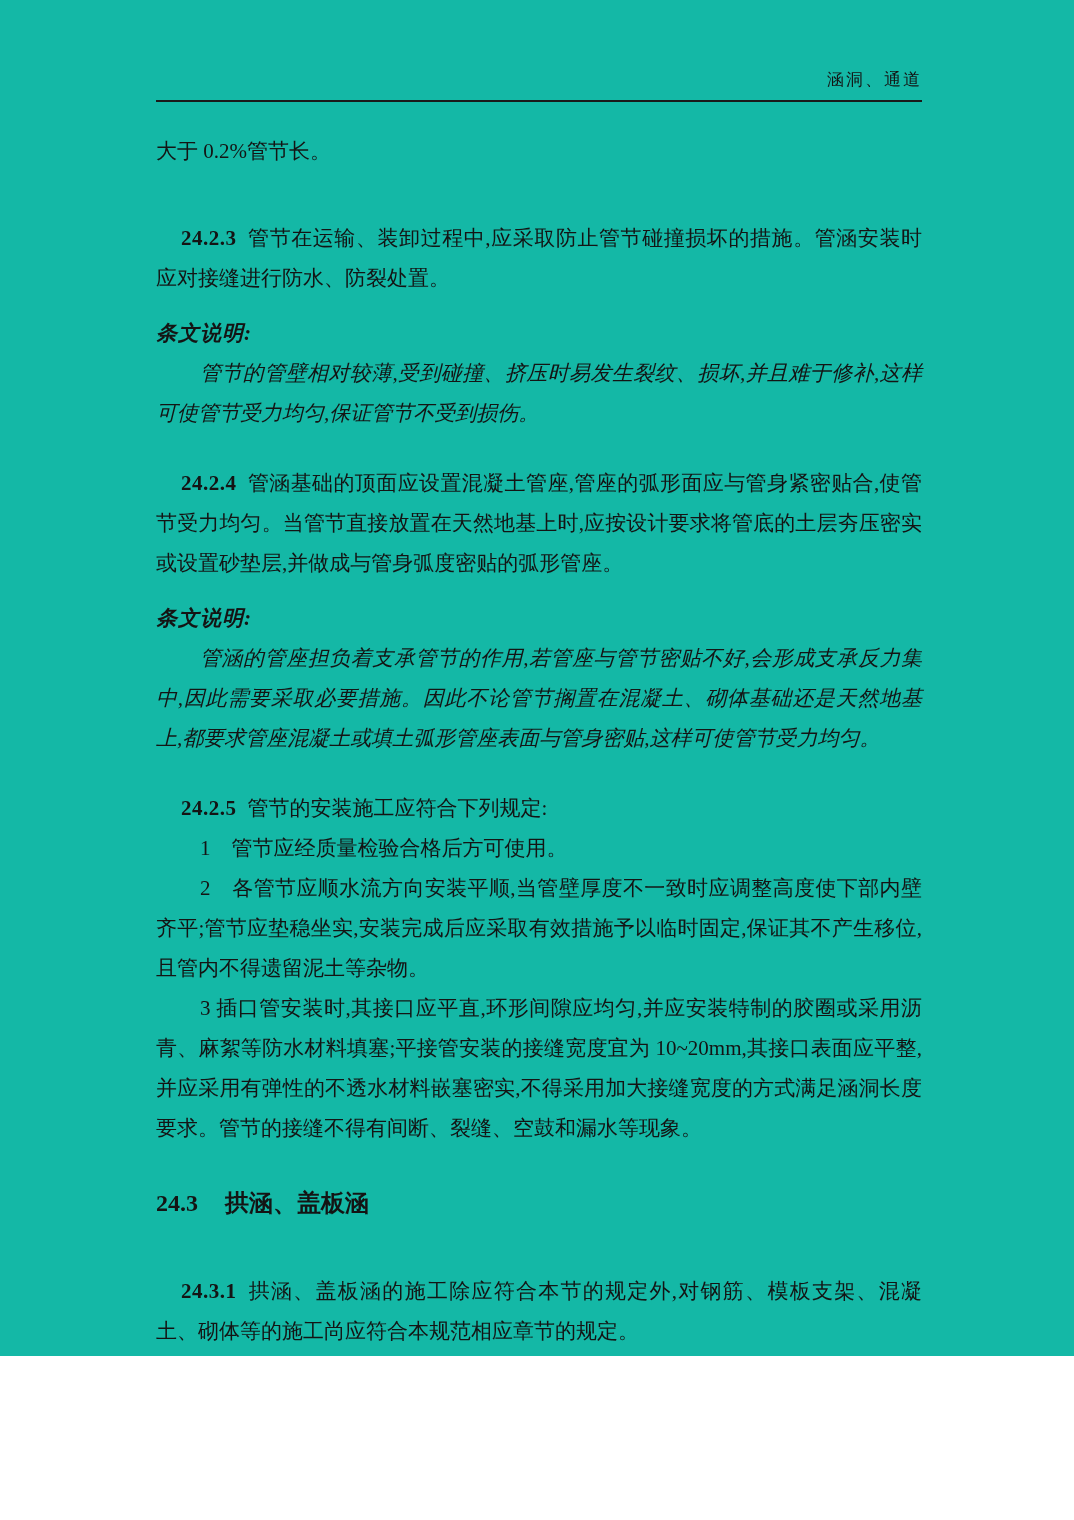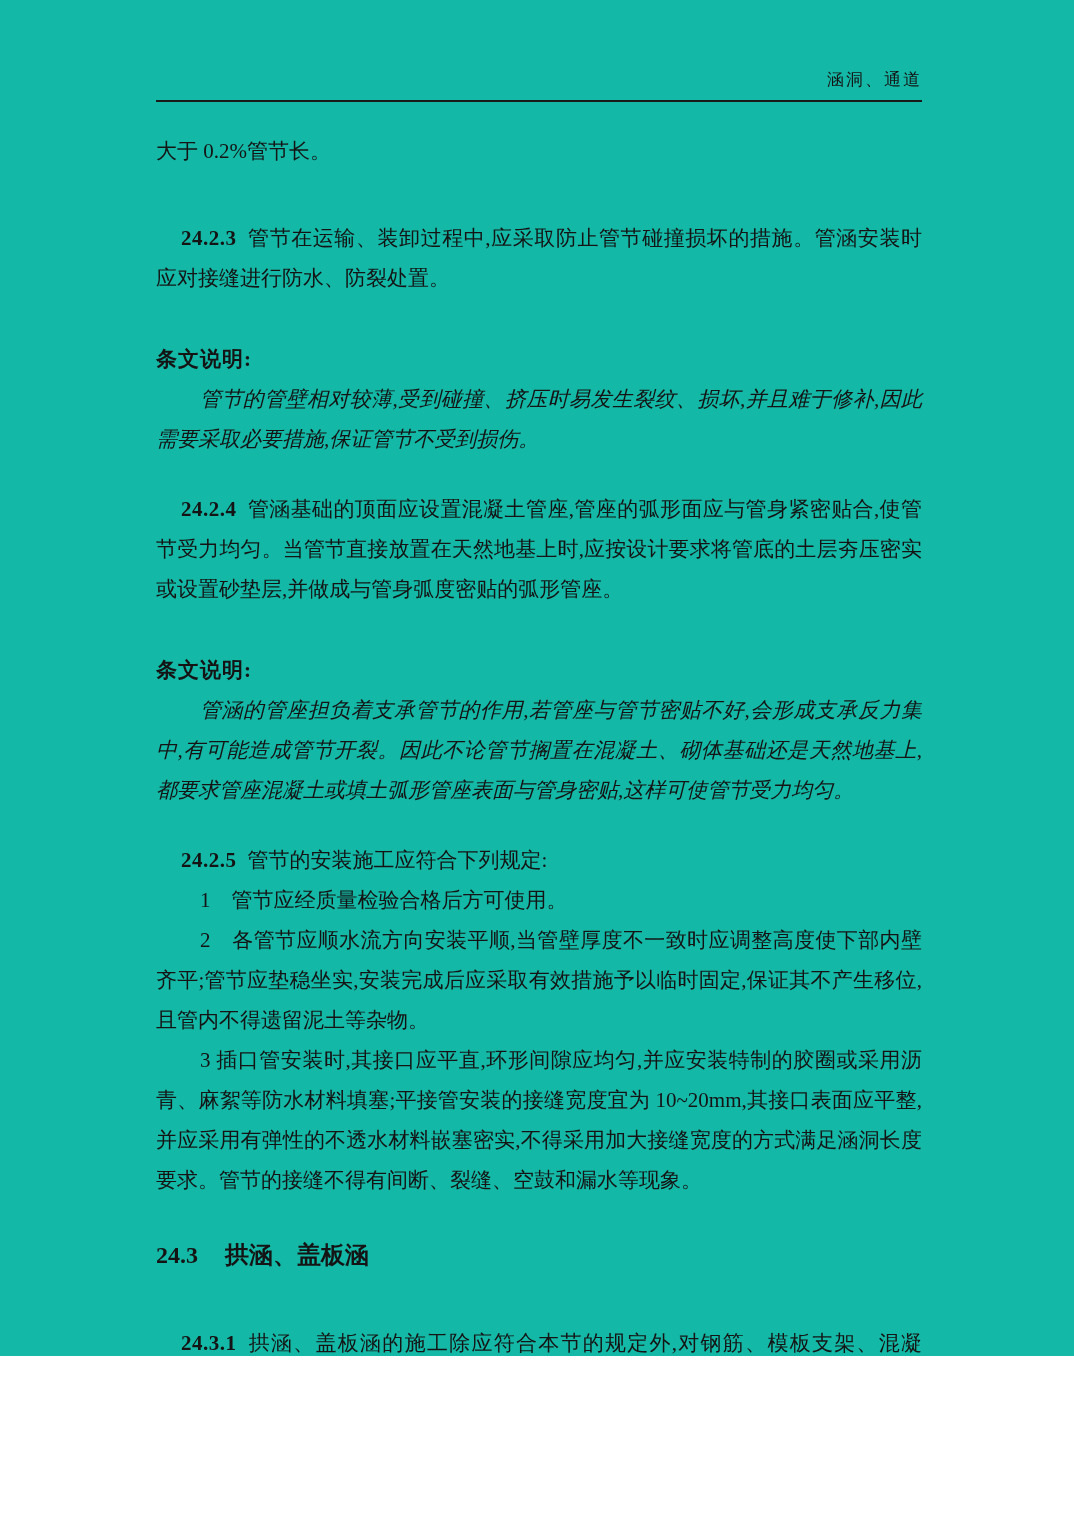--- a/index.html
+++ b/index.html
@@ -18,21 +18,21 @@
     text-align:right; font-size:17px; letter-spacing:2px;
     padding-bottom:9px; border-bottom:2px solid #1a1a1a;
   }
   .content { position:absolute; left:156px; width:766px; top:131px; }
   .content p { font-size:21px; line-height:40px; text-align:justify; }
   .continuation { text-indent:0; }
   .clause { margin-top:47px; text-indent:25px; }
   .clause .num { font-weight:bold; margin-right:11px; letter-spacing:0.5px; }
   .clause-tight { margin-top:30px; }
   .commentary-label {
-    margin-top:41px; font-weight:bold; 
+    margin-top:15px; font-weight:bold; font-style:italic;
     letter-spacing:1px;
   }
   .commentary { font-style:italic; text-indent:44px; }
   .list-item { text-indent:44px; }
   .section-heading {
     margin-top:34px; font-size:24px; font-weight:bold; line-height:42px;
   }
   .section-heading .num { margin-right:27px; }
   .page-footer {
     position:absolute; left:0; width:1074px; top:1403px;
@@ -47,27 +47,27 @@
   <div class="running-header">涵洞、通道</div>
 
   <div class="content">
 
     <p class="continuation">大于 0.2%管节长。</p>
 
     <p class="clause"><span class="num">24.2.3</span><span>管节在运输、装卸过程中,应采取防止管节碰撞损坏的措施。管涵安装时应对接缝进行防水、防裂处置。</span></p>
 
     <p class="commentary-label">条文说明:</p>
 
-    <p class="commentary">管节的管壁相对较薄,受到碰撞、挤压时易发生裂纹、损坏,并且难于修补,因此需要采取必要措施,保证管节不受到损伤。</p>
+    <p class="commentary">管节的管壁相对较薄,受到碰撞、挤压时易发生裂纹、损坏,并且难于修补,这样可使管节受力均匀,保证管节不受到损伤。</p>
 
     <p class="clause clause-tight"><span class="num">24.2.4</span><span>管涵基础的顶面应设置混凝土管座,管座的弧形面应与管身紧密贴合,使管节受力均匀。当管节直接放置在天然地基上时,应按设计要求将管底的土层夯压密实或设置砂垫层,并做成与管身弧度密贴的弧形管座。</span></p>
 
     <p class="commentary-label">条文说明:</p>
 
-    <p class="commentary">管涵的管座担负着支承管节的作用,若管座与管节密贴不好,会形成支承反力集中,有可能造成管节开裂。因此不论管节搁置在混凝土、砌体基础还是天然地基上,都要求管座混凝土或填土弧形管座表面与管身密贴,这样可使管节受力均匀。</p>
+    <p class="commentary">管涵的管座担负着支承管节的作用,若管座与管节密贴不好,会形成支承反力集中,因此需要采取必要措施。因此不论管节搁置在混凝土、砌体基础还是天然地基上,都要求管座混凝土或填土弧形管座表面与管身密贴,这样可使管节受力均匀。</p>
 
     <p class="clause clause-tight"><span class="num">24.2.5</span><span>管节的安装施工应符合下列规定:</span></p>
 
     <p class="list-item">1　管节应经质量检验合格后方可使用。</p>
 
     <p class="list-item">2　各管节应顺水流方向安装平顺,当管壁厚度不一致时应调整高度使下部内壁齐平;管节应垫稳坐实,安装完成后应采取有效措施予以临时固定,保证其不产生移位,且管内不得遗留泥土等杂物。</p>
 
     <p class="list-item">3 插口管安装时,其接口应平直,环形间隙应均匀,并应安装特制的胶圈或采用沥青、麻絮等防水材料填塞;平接管安装的接缝宽度宜为 10~20mm,其接口表面应平整,并应采用有弹性的不透水材料嵌塞密实,不得采用加大接缝宽度的方式满足涵洞长度要求。管节的接缝不得有间断、裂缝、空鼓和漏水等现象。</p>
 
     <h2 class="section-heading"><span class="num">24.3</span><span>拱涵、盖板涵</span></h2>

